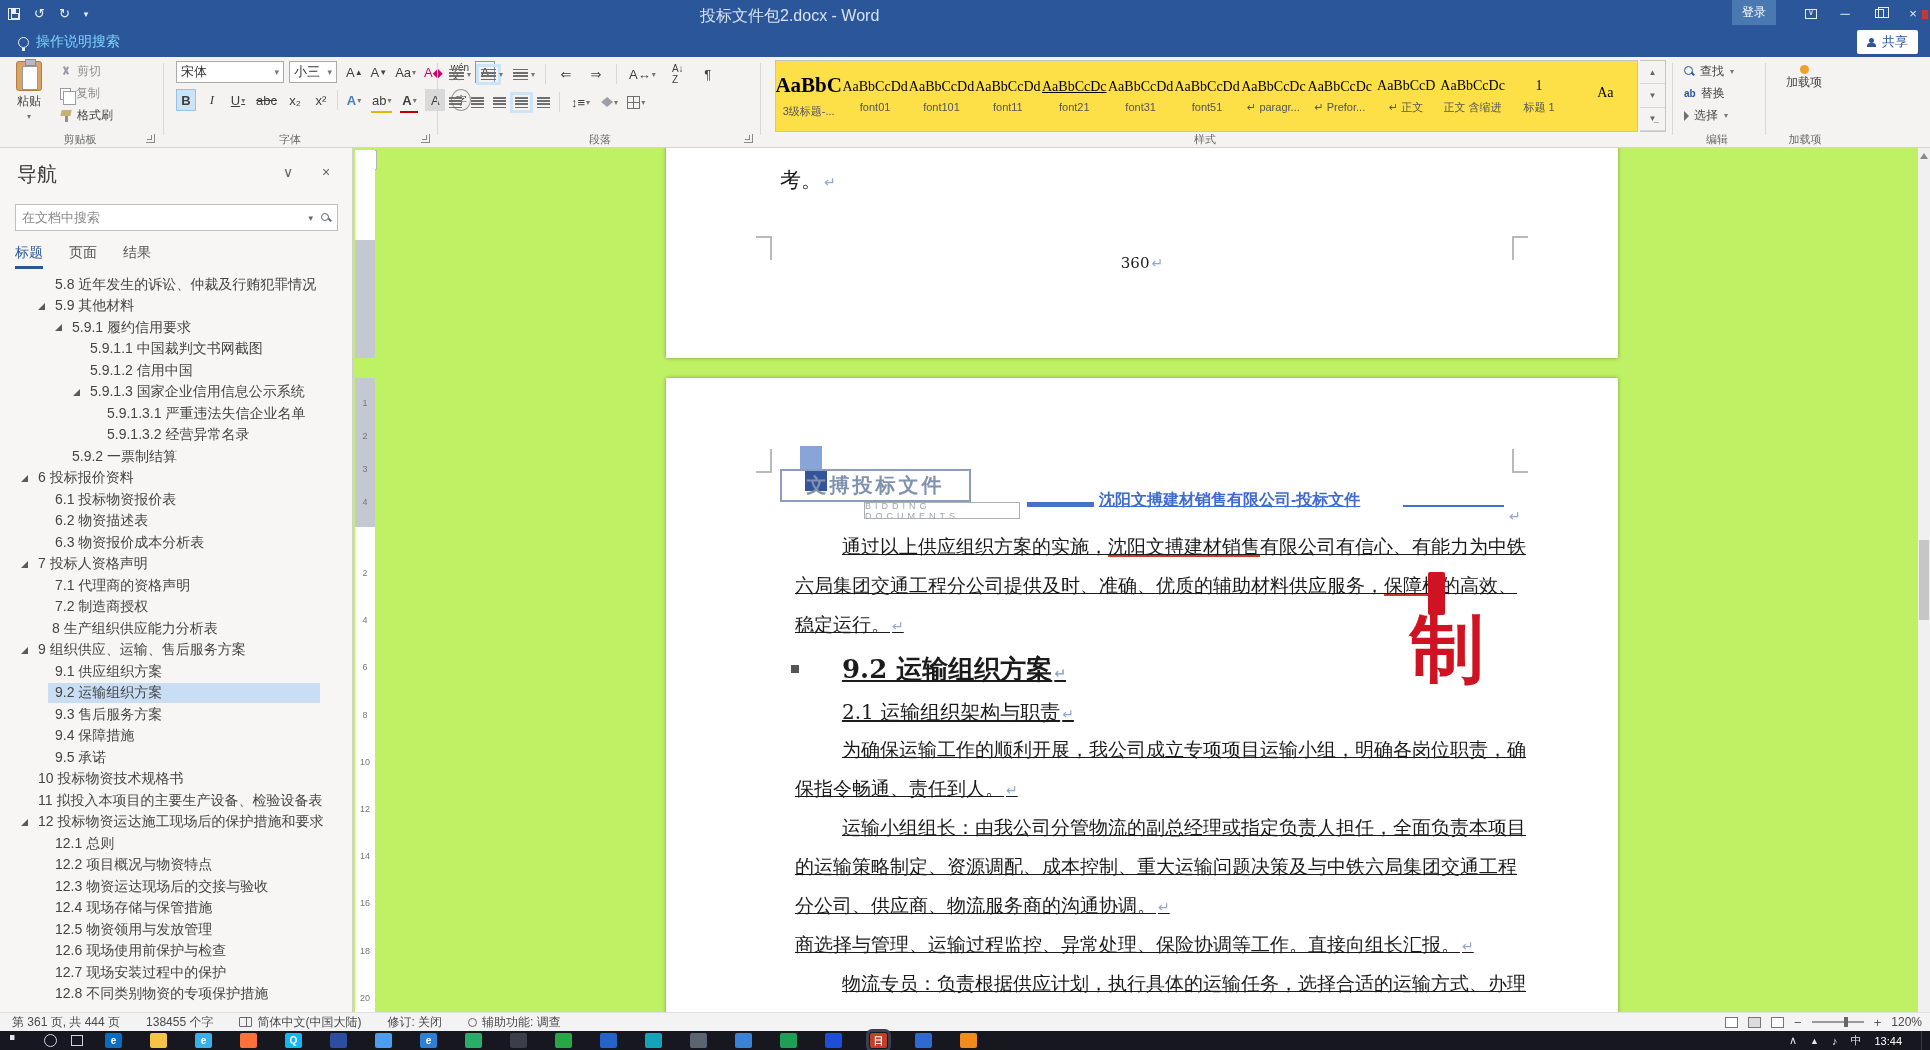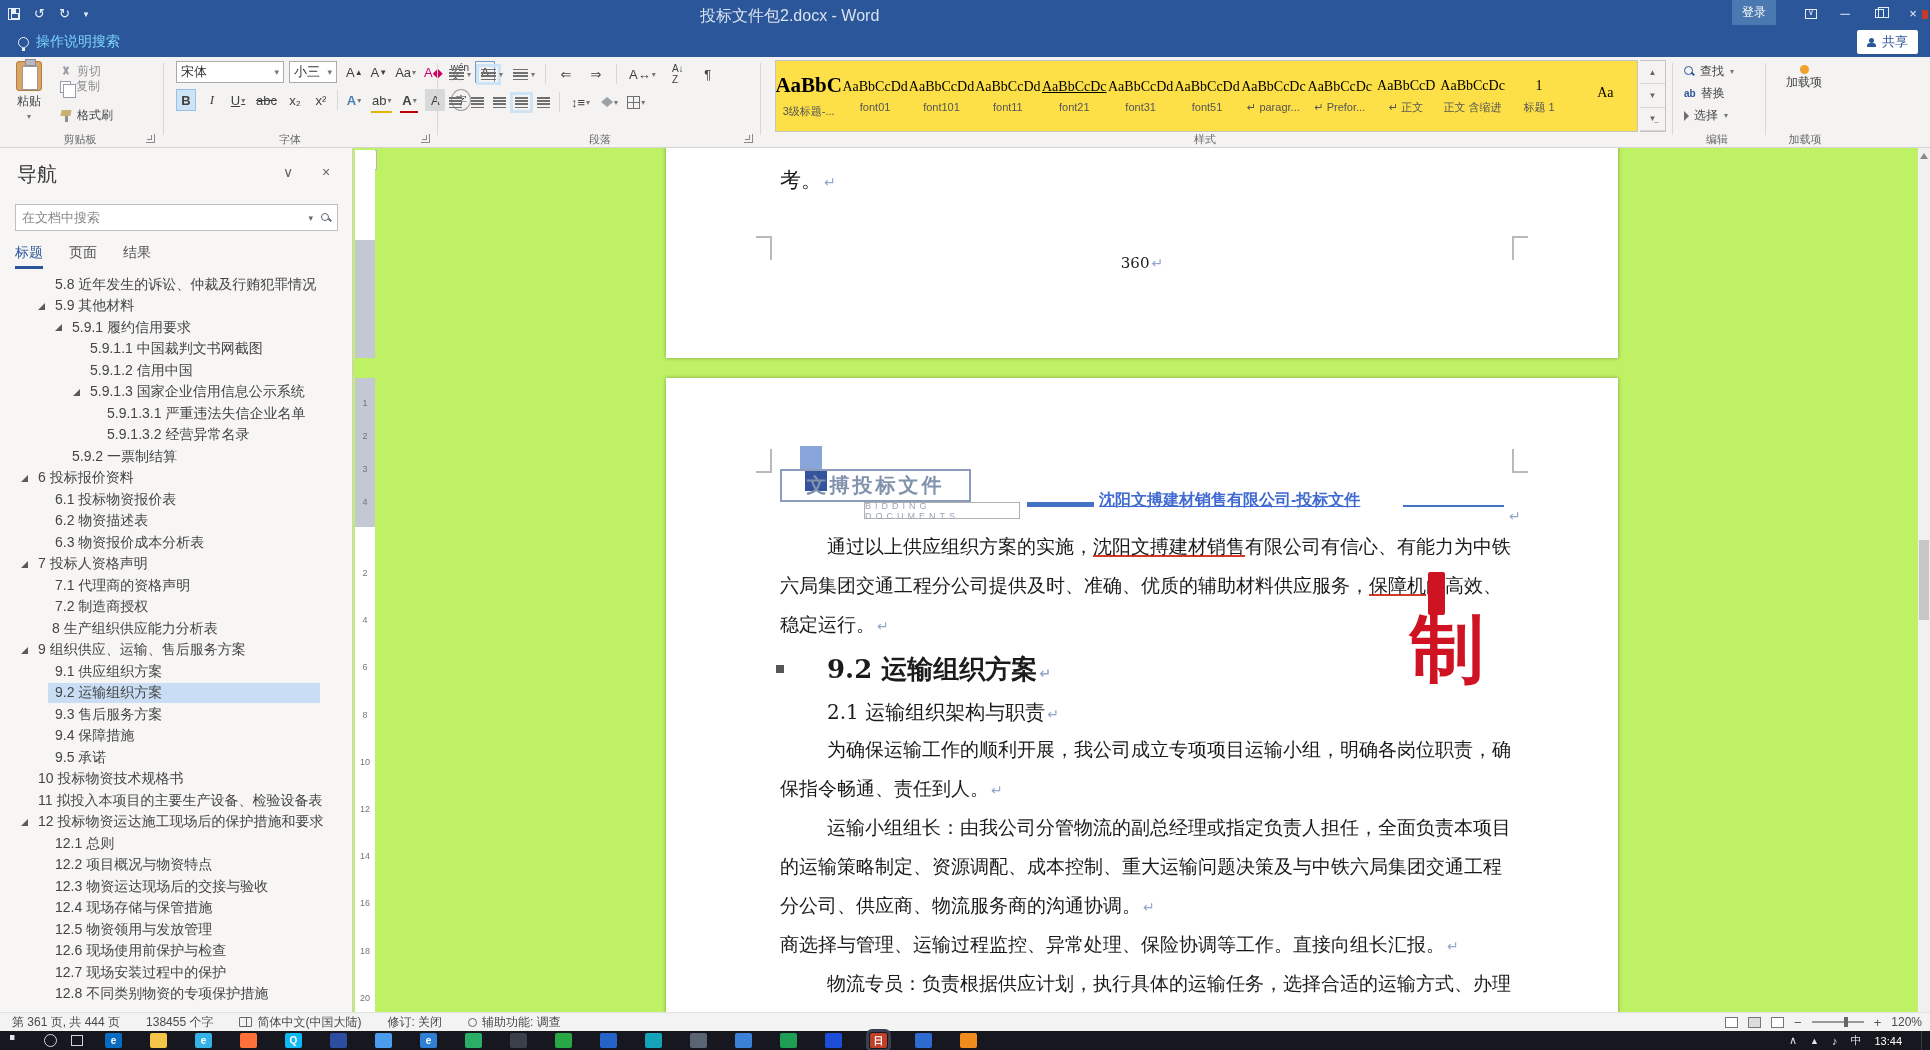--- a/index.html
+++ b/index.html
@@ -124,21 +124,21 @@
   .pilcrow { color:#93a7cc; font-size:14px; margin-left:2px; font-family:"DejaVu Sans",sans-serif; }
   .hdr-box { position:absolute; left:114px; top:91px; width:191px; height:33px; border:2px solid #8c9cba; display:flex; align-items:center; justify-content:center; }
   .hdr-box .t { font-size:20px; font-weight:bold; color:#8192ad; letter-spacing:3px; }
   .hdr-sq1 { position:absolute; left:134px; top:68px; width:22px; height:23px; background:#89a4d8; }
   .hdr-sq2 { position:absolute; left:139px; top:91px; width:22px; height:22px; background:#33539c; }
   .hdr-bid { position:absolute; left:198px; top:124px; width:156px; height:17px; border:1px solid #b0b0b0; background:#fff; display:flex; align-items:center; justify-content:center; font-size:9px; letter-spacing:4px; color:#9ba4b5; }
   .hdr-line1 { position:absolute; left:361px; top:124px; width:67px; height:5px; background:#4472c4; }
   .hdr-company { position:absolute; left:433px; top:112px; font-size:16px; font-weight:bold; color:#3f6ad1; text-decoration:underline; white-space:nowrap; }
   .hdr-line2 { position:absolute; left:737px; top:127px; width:101px; height:2px; background:#4472c4; }
   .hdr-pil { position:absolute; left:841px; top:130px; }
-  #page2-text { position:absolute; left:114px; top:149px; width:726px; }
+  #page2-text { position:absolute; left:129px; top:149px; width:726px;text-decoration:underline; }
   .dline { position:relative; white-space:nowrap; font-size:19px; height:39px; line-height:39px; }
   .dline.ind { padding-left:47px; }
   .dline.h1 { font-size:26px; font-weight:bold; height:50px; line-height:50px; }
   .dline.h2 { font-size:20px; height:36px; line-height:36px; }
   .dline .bullet { position:absolute; left:-4px; top:21px; width:8px; height:8px; background:#555; }
   .run-mark { box-shadow:0 -2px 0 0 #d43a2a inset; }
   .wm-bar { position:absolute; left:762px; top:194px; width:17px; height:43px; background:#cf1322; border-radius:2px; }
   .wm-char { position:absolute; left:744px; top:222px; font-size:74px; font-weight:bold; color:#cf1322; font-family:"DejaVu Serif","Liberation Serif",serif; }
 
   
@@ -215,21 +215,21 @@
 
     <div class="bigbtn" style="left:16px; top:4px;">
       <span class="ic-paste"></span>
       <span>粘贴</span>
       <span style="font-size:8px;color:#777;">▾</span>
     </div>
     <div class="smallrow" style="left:60px; top:6px;">
         <span class="ic-cut"></span>
         <span>剪切</span>
       </div>
-    <div class="smallrow" style="left:60px; top:21px;">
+    <div class="smallrow" style="left:60px; top:28px;">
         <span class="ic-copy"></span>
         <span>复制</span>
       </div>
     <div class="smallrow en" style="left:60px; top:50px;">
         <span class="ic-brush"></span>
         <span>格式刷</span>
       </div>
     <div class="glabel" style="left:40px; width:80px;">剪贴板</div>
     <div class="launcher" style="left:146px;"></div>
     <div class="gsep" style="left:163px;"></div>

